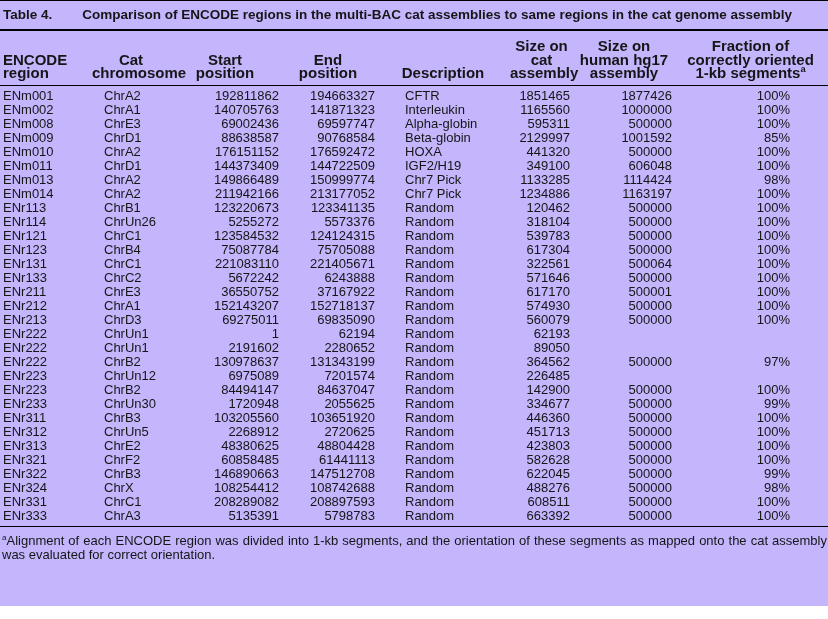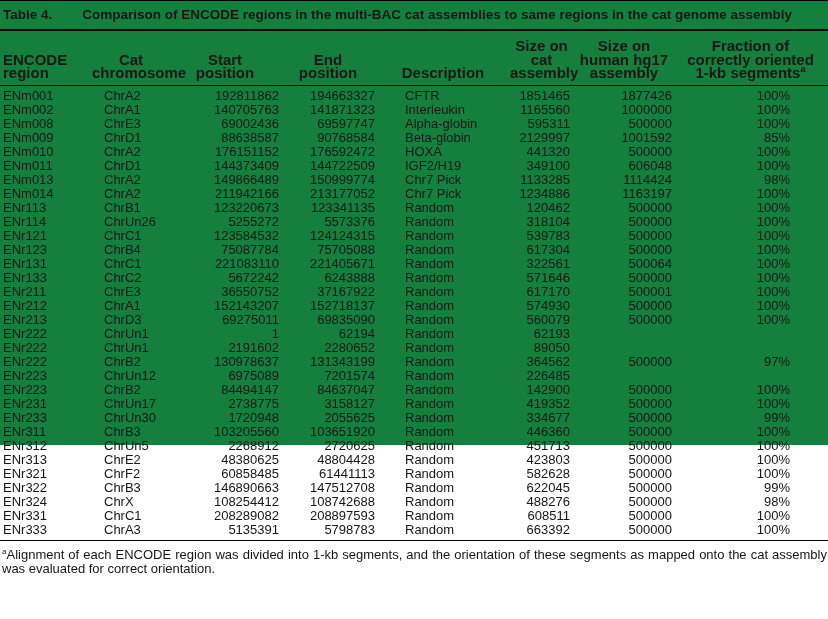--- a/index.html
+++ b/index.html
@@ -8,24 +8,24 @@
     background: #ffffff;
     width: 828px;
     height: 619px;
     overflow: hidden;
     font-family: "Liberation Sans", sans-serif;
     color: #161616;
     -webkit-font-smoothing: antialiased;
   }
   .page {
     width: 828px;
-    height: 445px;
+    height: 606px;
     box-sizing: border-box;
     border-top: 1.5px solid #000;
-    background: #15803d;
+    background: #c4b5fd;
   }
   
   .caption {
     padding: 6px 0 7px 3px;
     border-bottom: 2px solid #000;
     font-size: 13.5px;
     line-height: 15px;
     white-space: nowrap;
   }
   .cap-label {
@@ -360,30 +360,20 @@
       <td>ENr223</td>
       <td>ChrB2</td>
       <td>84494147</td>
       <td>84637047</td>
       <td>Random</td>
       <td>142900</td>
       <td>500000</td>
       <td>100%</td>
     </tr>
 
-    <tr>
-      <td>ENr231</td>
-      <td>ChrUn17</td>
-      <td>2738775</td>
-      <td>3158127</td>
-      <td>Random</td>
-      <td>419352</td>
-      <td>500000</td>
-      <td>100%</td>
-    </tr>
 
     <tr>
       <td>ENr233</td>
       <td>ChrUn30</td>
       <td>1720948</td>
       <td>2055625</td>
       <td>Random</td>
       <td>334677</td>
       <td>500000</td>
       <td>99%</td>

